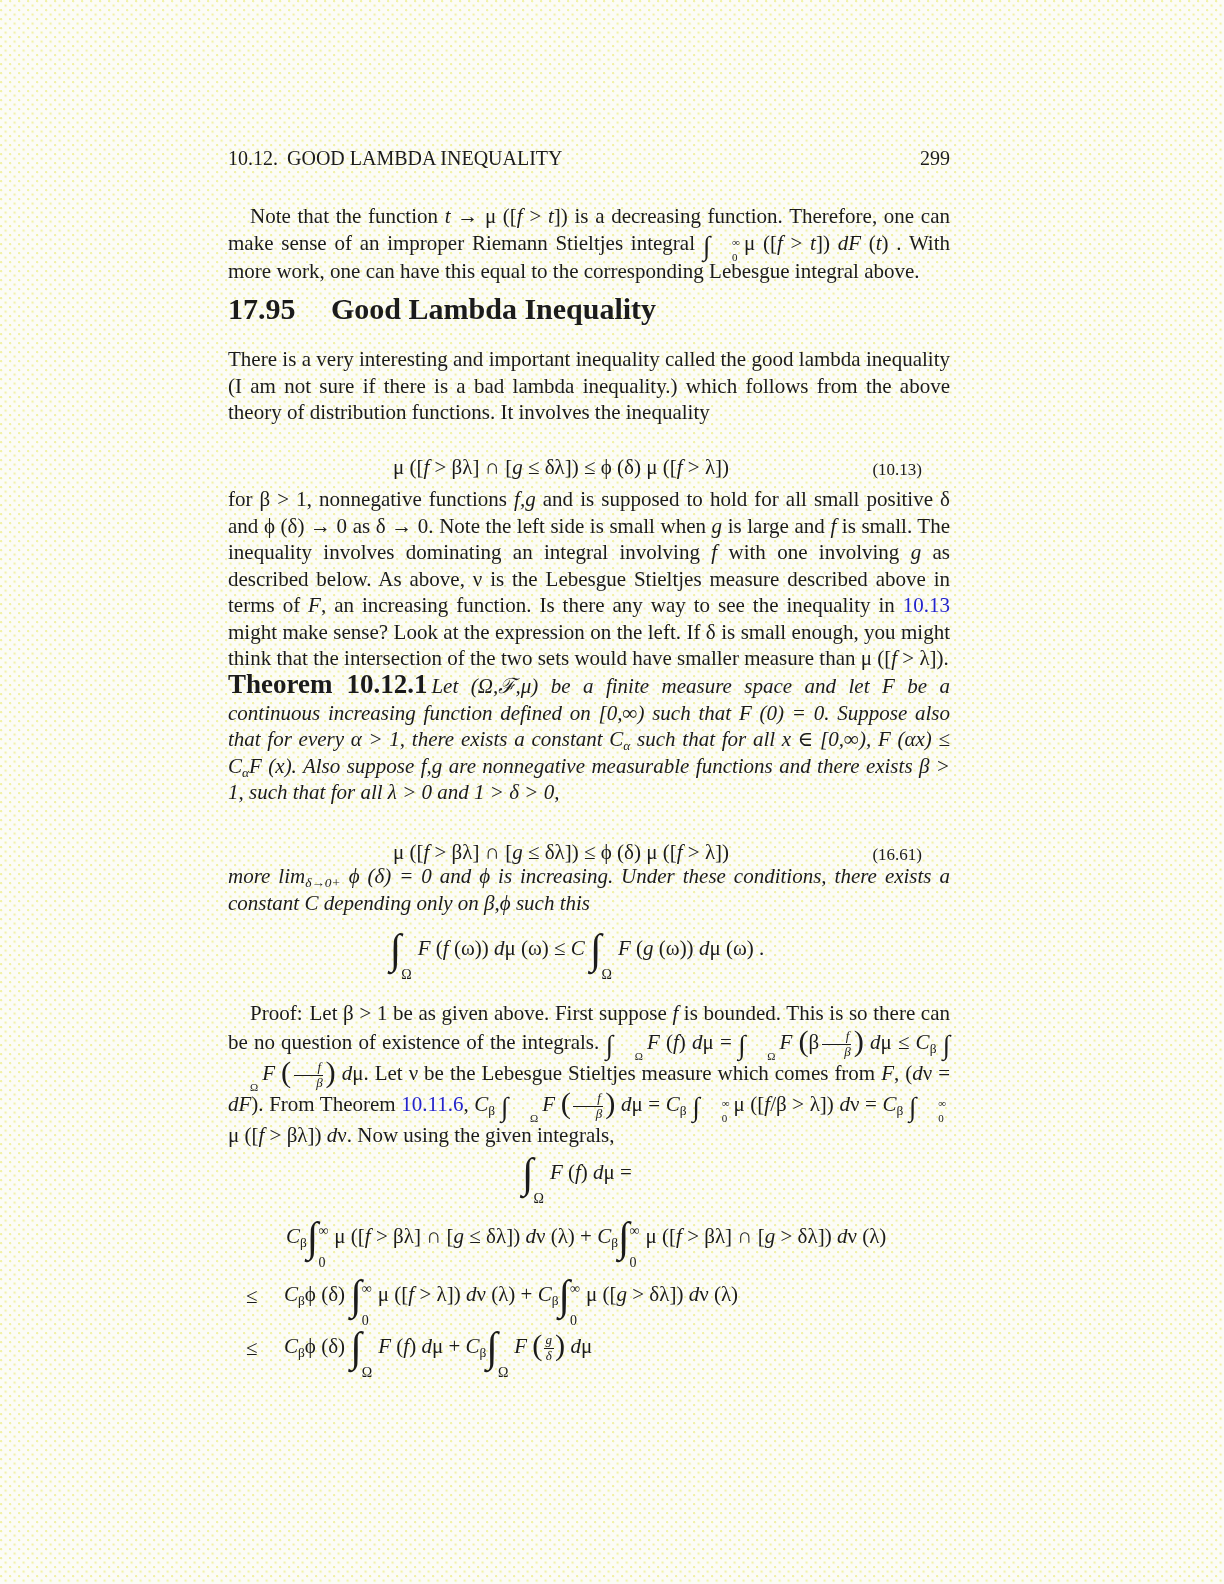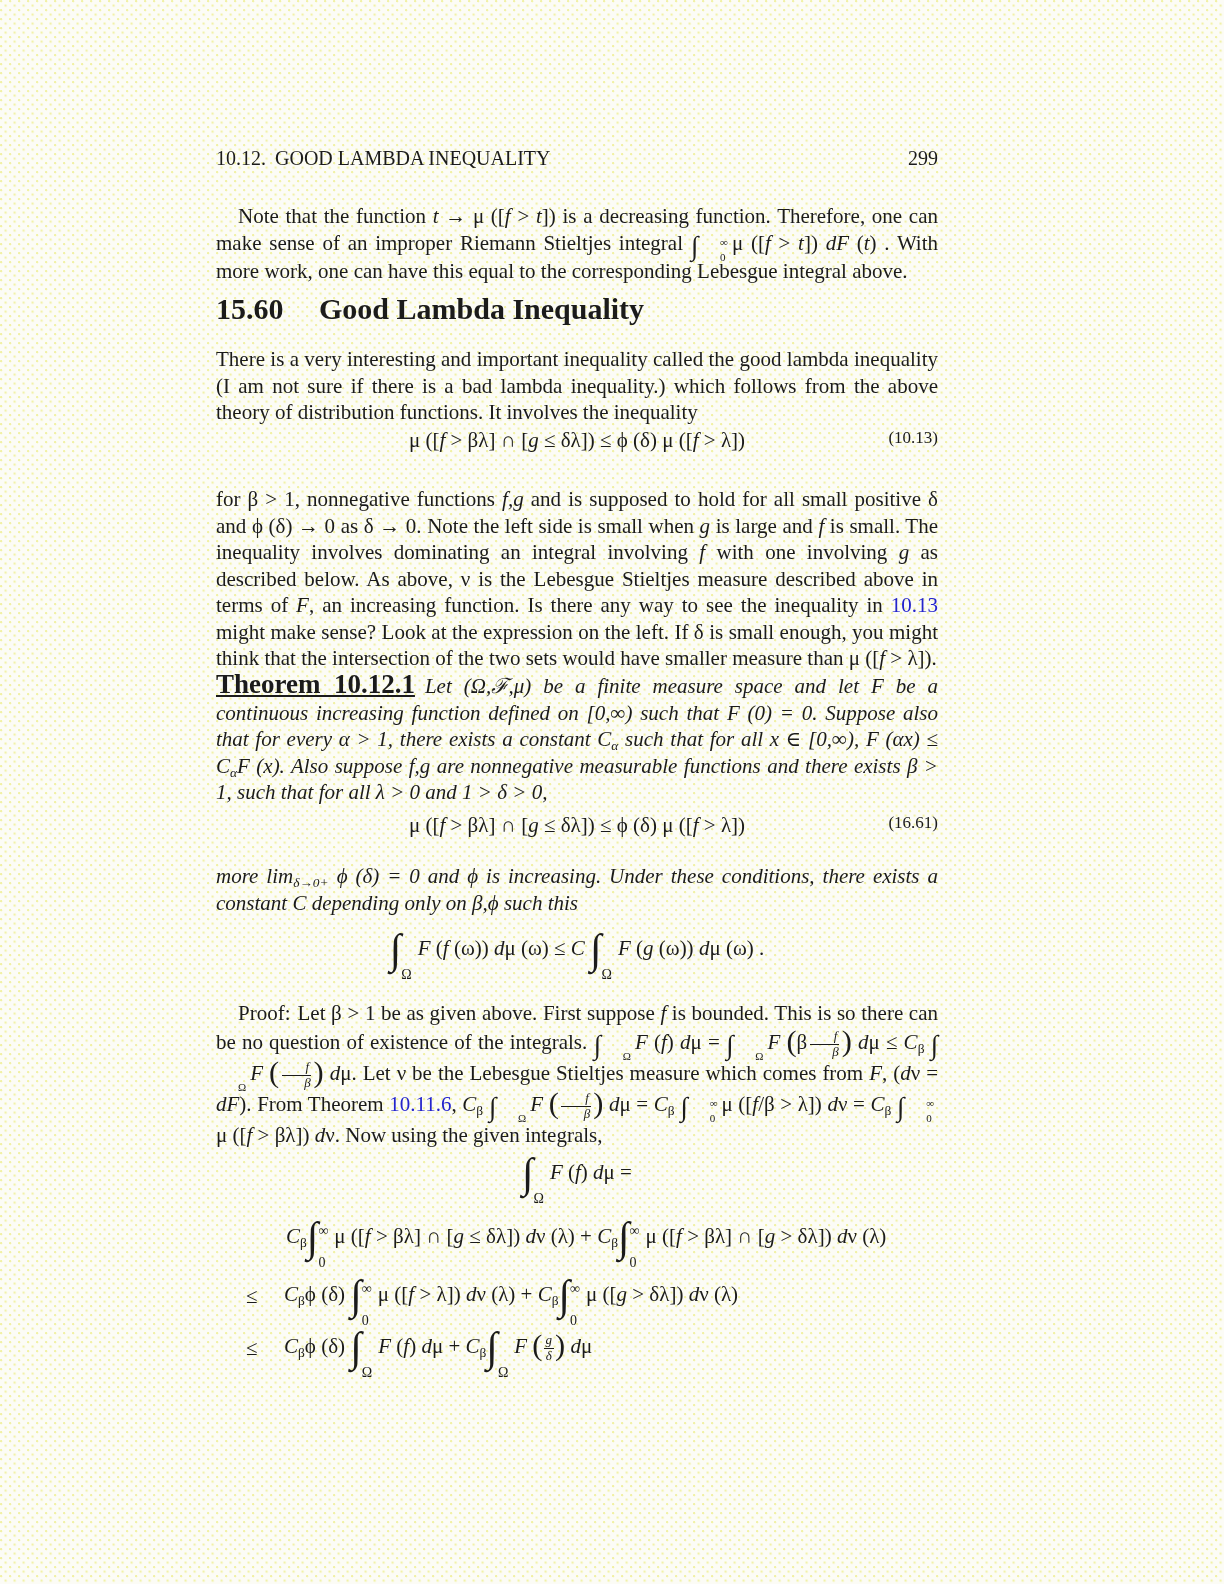--- a/index.html
+++ b/index.html
@@ -7,21 +7,21 @@
     width:1224px;height:1584px;position:relative;overflow:hidden;
     background-color:var(--background,#fcfcf6);
     background-image:
       radial-gradient(circle at 1.2px 1.2px, var(--dot,#f1f1a6) 0.9px, transparent 1.5px),
       radial-gradient(circle at 1.2px 1.2px, var(--dot,#f1f1a6) 0.9px, transparent 1.5px);
     background-size:9px 9px, 9px 9px;
     background-position:0 0, 4.5px 4.5px;
     font-family:"Liberation Serif","DejaVu Serif",serif;
     color:var(--text,#1b1b1b);
   }
-  .abs{position:absolute;left:216px;width:722px;}
+  .abs{position:absolute;left:228px;width:722px;}
   .body-text{font-size:21px;line-height:26.5px;text-align:justify;}
   .indent{text-indent:22px;}
   .it{font-style:italic;}
   span.i{font-style:italic;}
   span.l{color:var(--link,#2424cc);cursor:pointer;}
   span.sub{font-size:0.64em;vertical-align:-0.3em;line-height:0;}
   span.bp{font-size:1.45em;line-height:0;vertical-align:-0.08em;}
   span.iint{font-size:27px;line-height:0;vertical-align:-0.18em;font-style:normal;}
   span.int{font-size:42px;line-height:0.9;vertical-align:middle;font-style:normal;}
   .limstack{display:inline-flex;flex-direction:column;justify-content:space-between;
@@ -30,23 +30,23 @@
   .limstack.big{height:46px;font-size:14px;transform:translateY(9px);margin-right:6px;}
   .ls-sup,.ls-sub{display:block;text-align:left;min-height:1em;}
   .frac{display:inline-flex;flex-direction:column;align-items:center;vertical-align:middle;
     font-size:0.62em;line-height:1.1;margin:0 1px;font-style:italic;}
   .frac .num{border-bottom:1.2px solid currentColor;padding:0 2px;}
   .frac .den{padding:0 2px;}
   .runhead{top:147px;display:flex;justify-content:space-between;font-size:20px;}
   .runhead .sec{margin-right:4px;}
   .sechead{top:292px;font-size:30px;font-weight:bold;}
   .sechead .num{margin-right:28px;}
-  .thmlabel{font-weight:bold;font-size:27px;font-style:normal;margin-right:10px;text-decoration:underline;}
+  .thmlabel{font-weight:bold;font-size:27px;font-style:normal;margin-right:4px;}
   .prooflabel{font-weight:normal;margin-right:7px;}
-  .eqrow{display:flex;align-items:flex-start;justify-content:center;height:52px;position:absolute;left:216px;width:722px;}
+  .eqrow{display:flex;align-items:flex-end;justify-content:center;height:52px;position:absolute;left:200px;width:722px;}
   .eqrow .tag{position:absolute;right:0;font-size:17px;}
   .drow{display:flex;align-items:center;height:56px;position:absolute;left:216px;width:722px;font-size:21px;}
   .drow.center{justify-content:center;}
   .drow .rel{display:inline-block;width:38px;margin-left:30px;}
   .drow.ind{padding-left:70px;box-sizing:border-box;}
   .eqmath{font-size:21px;white-space:nowrap;}
 </style>
 </head>
 <body>
 
@@ -57,21 +57,21 @@
   </span>
   <span>299</span>
 </div>
 
 <p class="abs body-text indent" style="top:203px;margin:0;"><span>Note that the function </span><span class="i">t</span><span> → μ ([</span><span class="i">f</span><span> &gt; </span><span class="i">t</span><span>]) is a decreasing function. Therefore, one can make sense of an improper Riemann Stieltjes integral </span><span class="iint">∫</span><span class="limstack">
       <span class="ls-sup">∞</span>
       <span class="ls-sub">0</span>
     </span><span>μ ([</span><span class="i">f</span><span> &gt; </span><span class="i">t</span><span>]) </span><span class="i">dF</span><span> (</span><span class="i">t</span><span>) . With more work, one can have this equal to the corresponding Lebesgue integral above.</span></p>
 
 <div class="abs sechead">
-  <span class="num">15.60</span>
+  <span class="num">17.95</span>
   <span>Good Lambda Inequality</span>
 </div>
 
 <p class="abs body-text" style="top:346px;margin:0;"><span>There is a very interesting and important inequality called the good lambda inequality (I am not sure if there is a bad lambda inequality.)  which follows from the above theory of distribution functions. It involves the inequality</span></p>
 
 <div class="eqrow" style="top:428px;">
   <span class="eqmath"><span>μ ([</span><span class="i">f</span><span> &gt; βλ] ∩ [</span><span class="i">g</span><span> ≤ δλ]) ≤ ϕ (δ) μ ([</span><span class="i">f</span><span> &gt; λ])</span></span>
   <span class="tag">(10.13)</span>
 </div>
 

